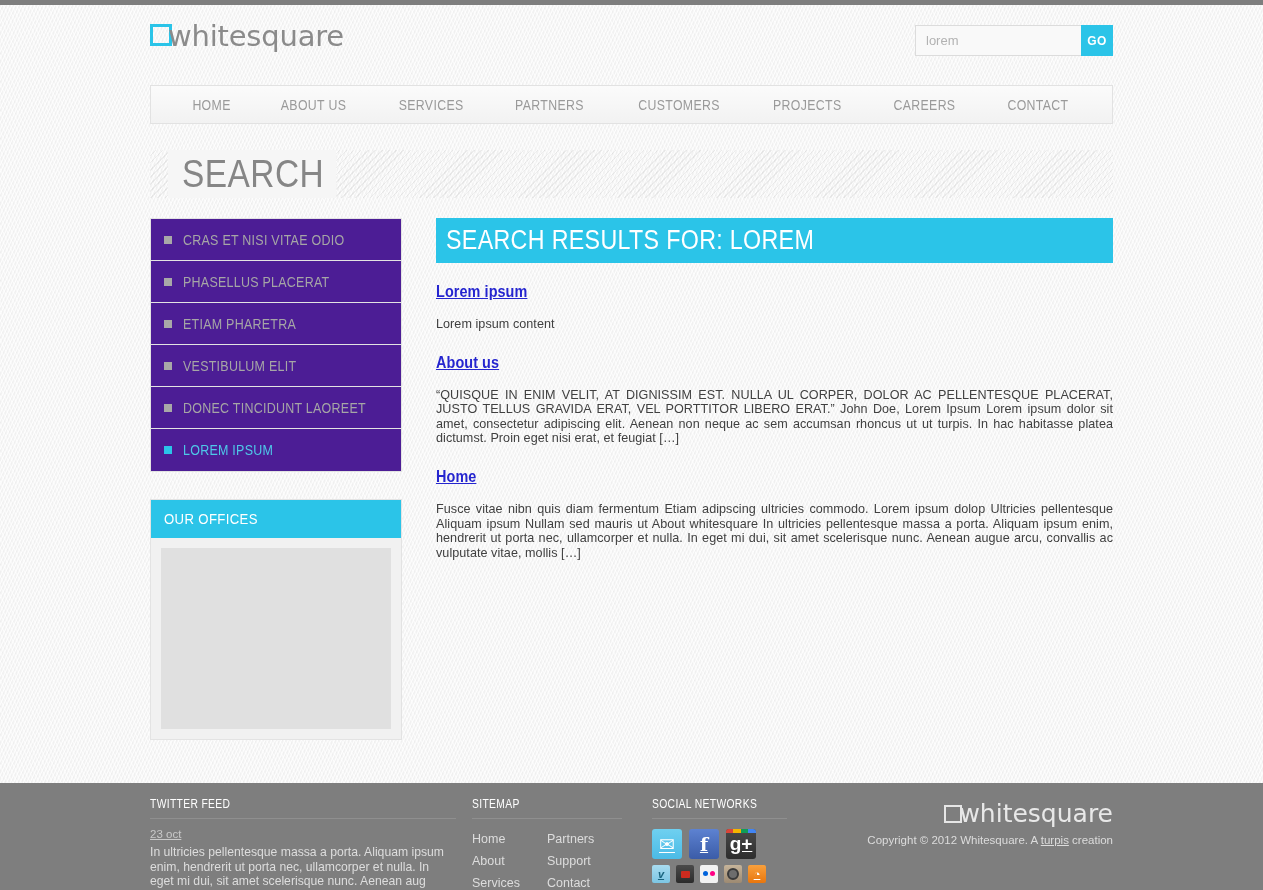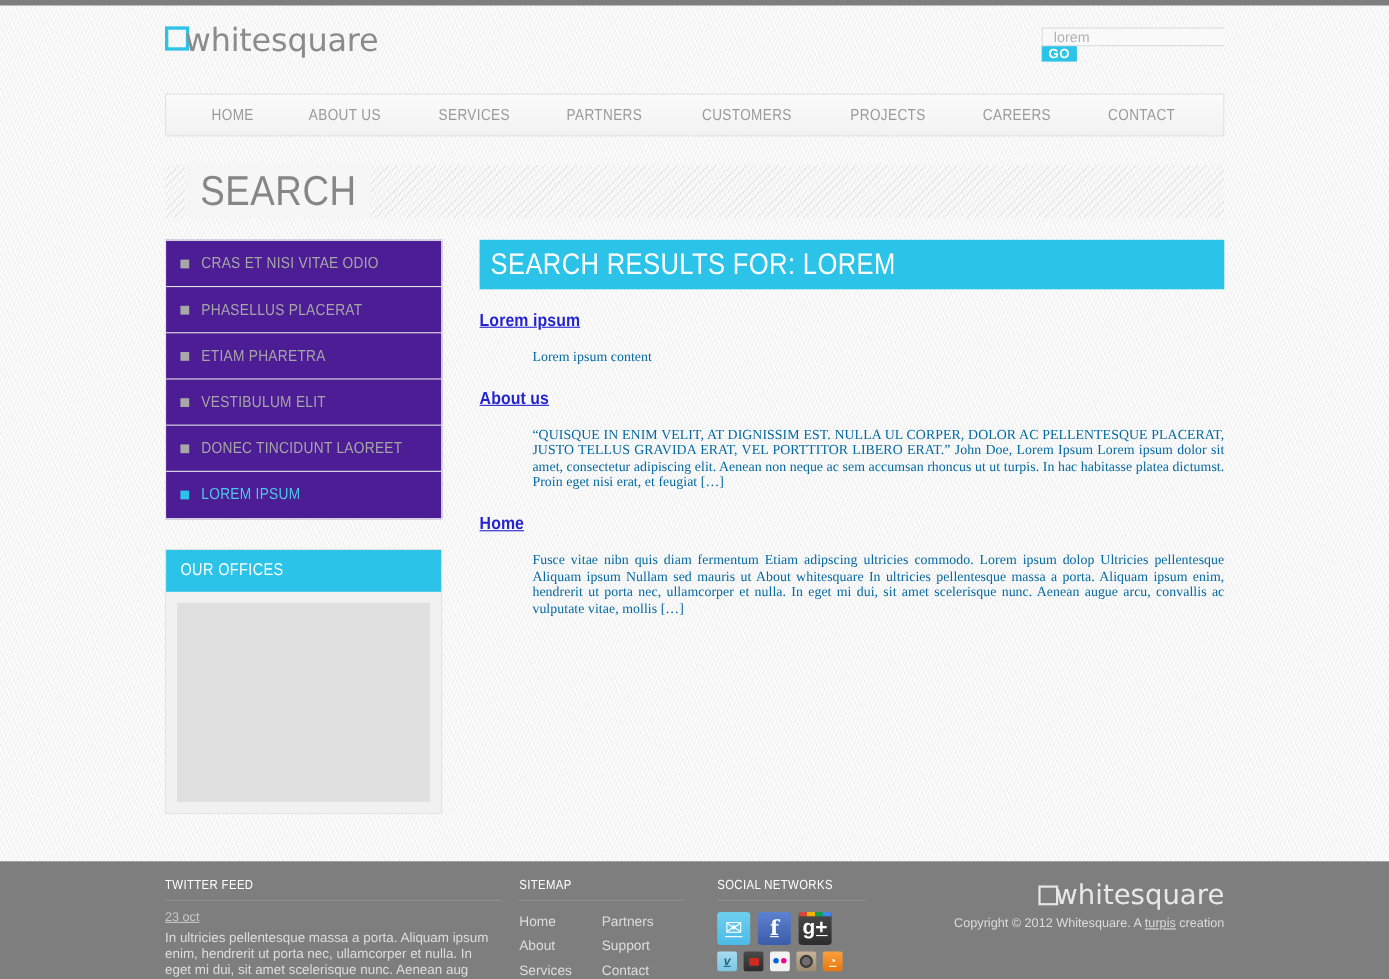--- a/index.html
+++ b/index.html
@@ -65,21 +65,20 @@
     letter-spacing: -0.2px;
     line-height: 30px;
     font-family: "DejaVu Sans", sans-serif;
   }
 
   .searchbox {
     position: absolute;
     right: 0; top: 20px;
     display: flex;
     height: 31px;
-    flex-direction: column;
   }
   .searchbox input {
     width: 166px;
     height: 31px;
     border: 1px solid #dcdcdc;
     border-right: none;
     background: #f9f9f9;
     padding: 0 10px;
     font-size: 13px;
     color: #a9a9a9;
@@ -247,25 +246,24 @@
     letter-spacing: 0.1px;
     transform: scaleX(0.9);
     transform-origin: left center;
     display: inline-block;
     font-family: "Liberation Sans Narrow", "Liberation Sans", sans-serif;
   }
   .result p {
     margin-top: 16px;
     font-size: 12.6px;
     line-height: 14.6px;
-    color: #0369a1;
+    color: #404040;
     text-align: justify;
     letter-spacing: 0.05px;
-    font-family: Liberation Serif, serif;
-    margin-left: 48px;
+    font-family: Liberation Sans, sans-serif;
   }
 
   
   .footer {
     position: absolute;
     top: 783px; left: 0;
     width: 1263px;
     height: 107px;
     background: #7e7e7e;
   }

